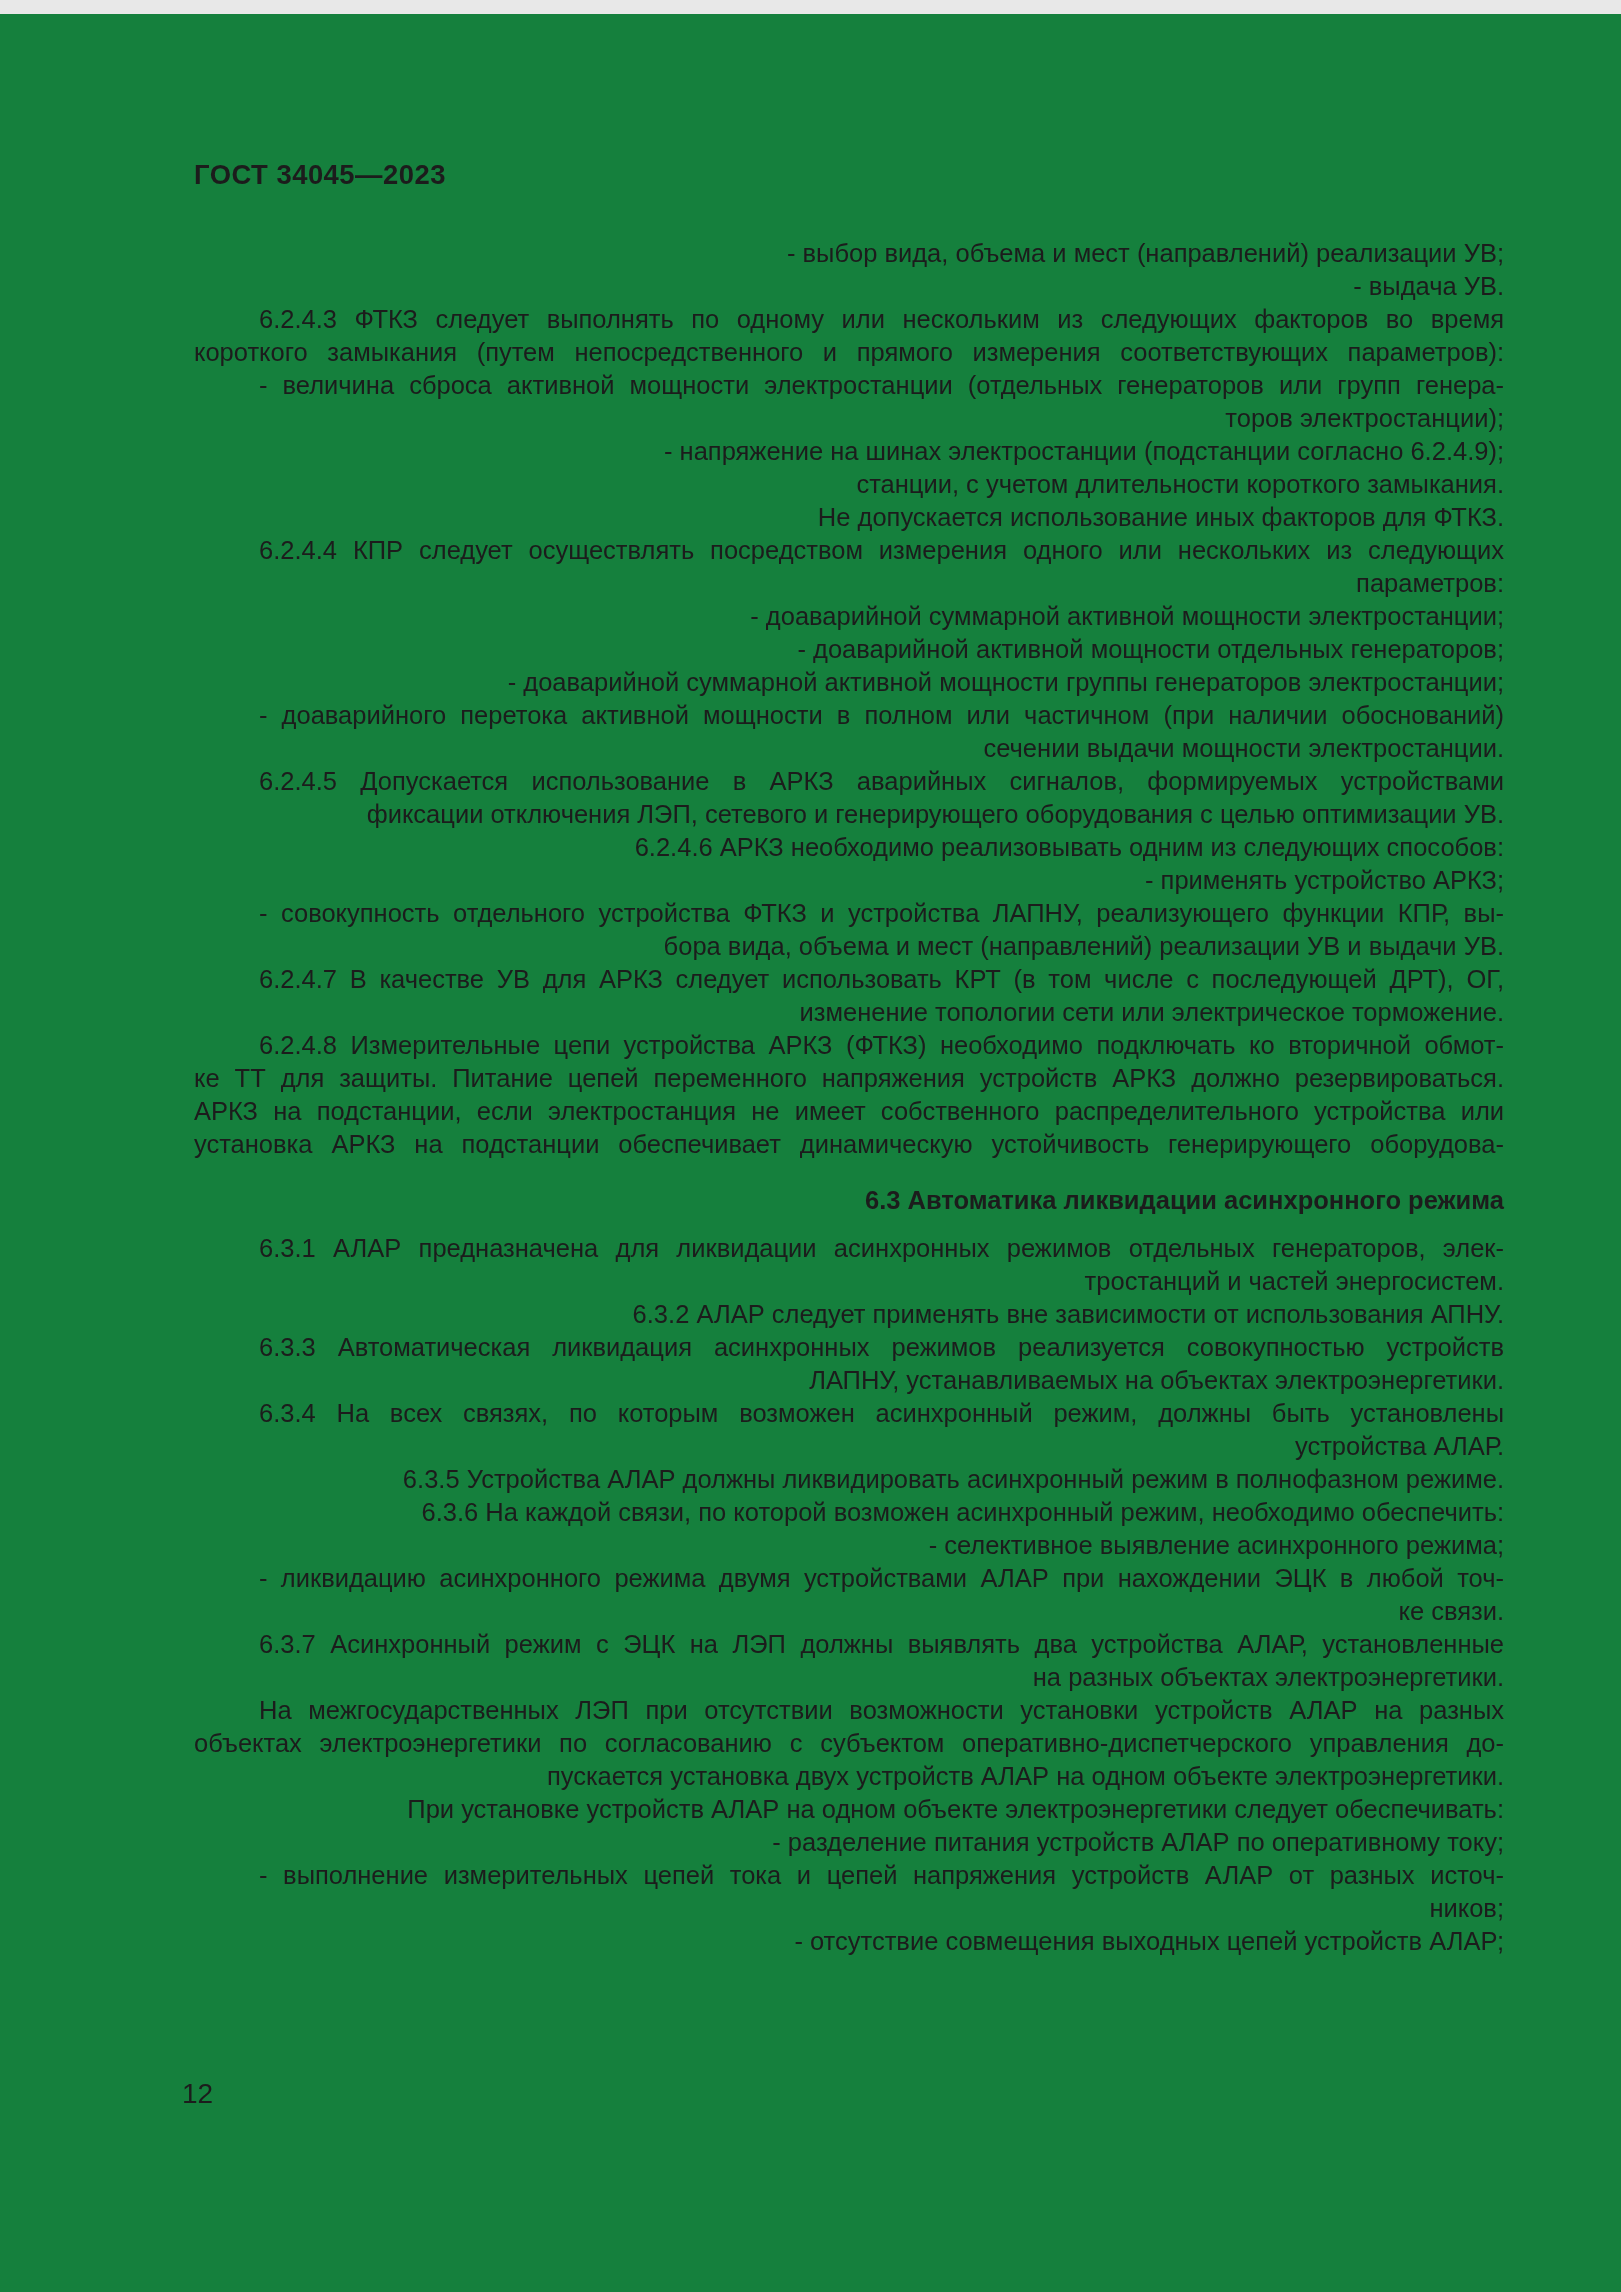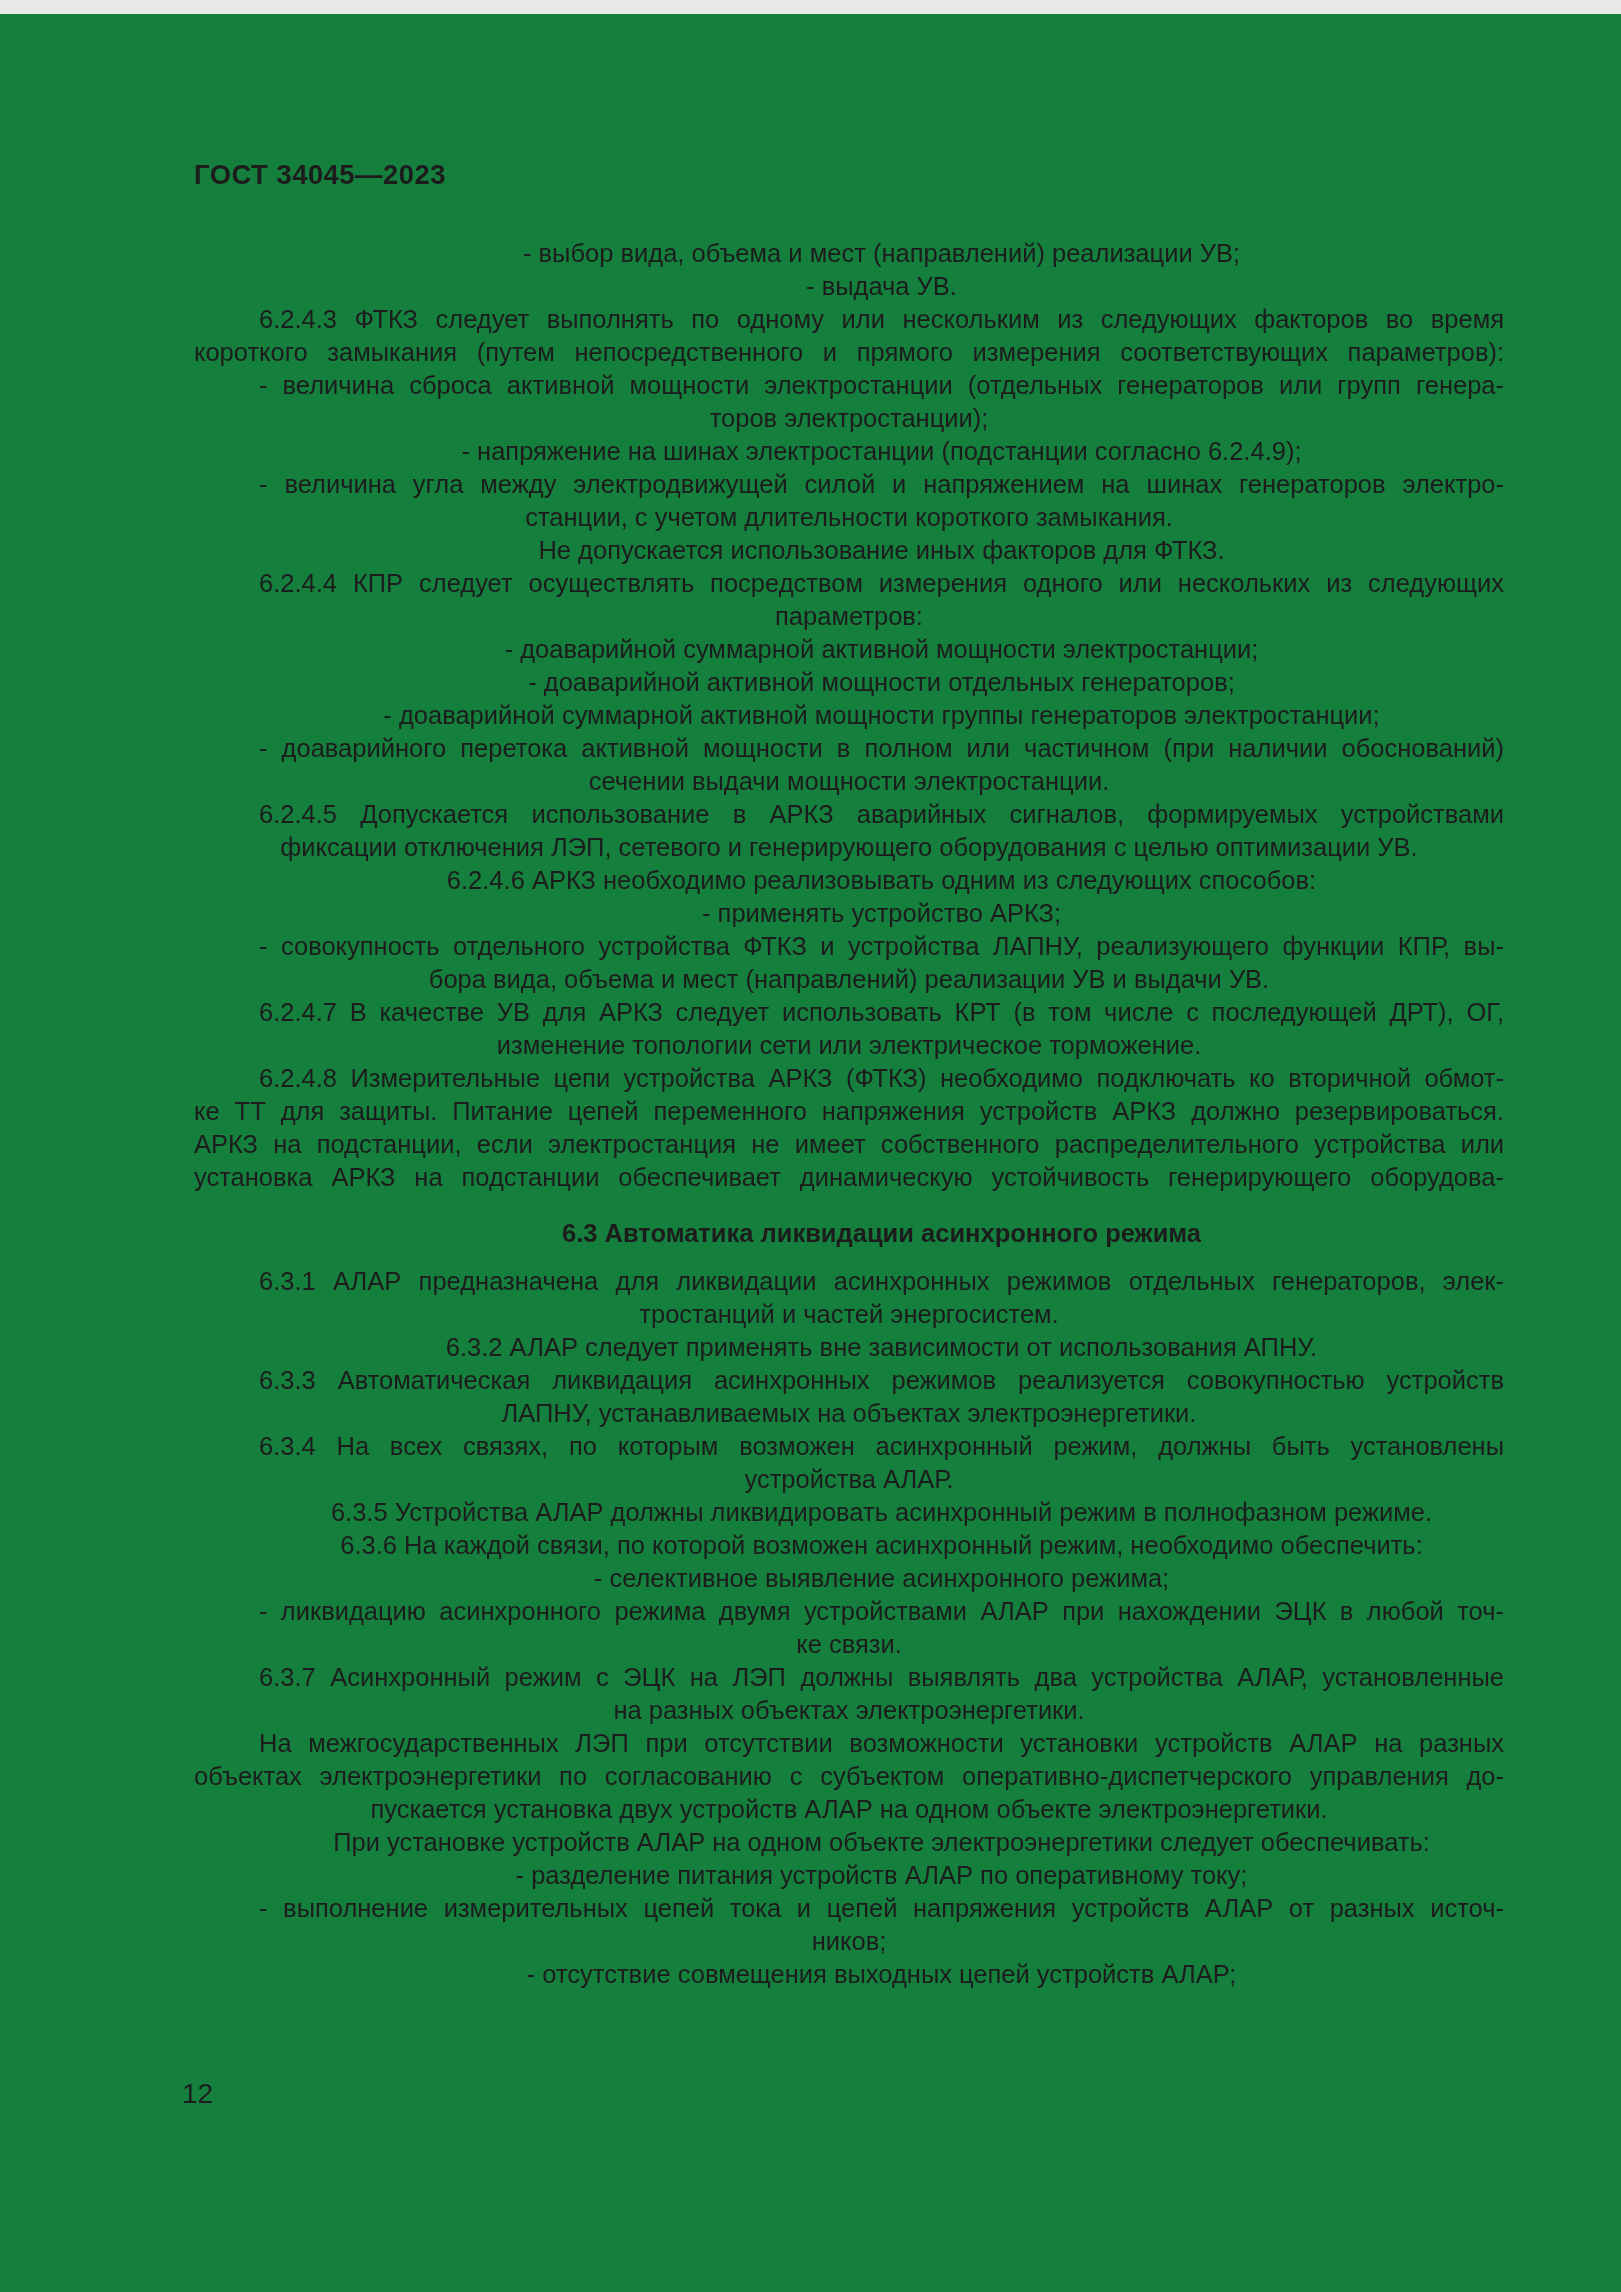--- a/index.html
+++ b/index.html
@@ -29,21 +29,21 @@
   .body-text {
     position: absolute;
     left: 194px;
     top: 223px;
     width: 1310px;
     font-size: 25.5px;
   }
   .line {
     line-height: 33px;
     min-height: 33px;
-    text-align: center;
+    text-align: right;
   }
   .line.indent {
     padding-left: 65px;
   }
   .line.justify {
     text-align: justify;
     text-align-last: justify;
   }
   .line.heading {
     font-weight: 700;
@@ -65,21 +65,20 @@
   <div class="doc-header">ГОСТ 34045—2023</div>
 
   <div class="body-text">
       <div class="line indent">- выбор вида, объема и мест (направлений) реализации УВ;</div>
       <div class="line indent">- выдача УВ.</div>
       <div class="line indent justify">6.2.4.3 ФТКЗ следует выполнять по одному или нескольким из следующих факторов во время</div>
       <div class="line justify">короткого замыкания (путем непосредственного и прямого измерения соответствующих параметров):</div>
       <div class="line indent justify">- величина сброса активной мощности электростанции (отдельных генераторов или групп генера-</div>
       <div class="line">торов электростанции);</div>
       <div class="line indent">- напряжение на шинах электростанции (подстанции согласно 6.2.4.9);</div>
-      <div class="line indent justify">- величина угла между электродвижущей силой и напряжением на шинах генераторов электро-</div>
       <div class="line">станции, с учетом длительности короткого замыкания.</div>
       <div class="line indent">Не допускается использование иных факторов для ФТКЗ.</div>
       <div class="line indent justify">6.2.4.4 КПР следует осуществлять посредством измерения одного или нескольких из следующих</div>
       <div class="line">параметров:</div>
       <div class="line indent">- доаварийной суммарной активной мощности электростанции;</div>
       <div class="line indent">- доаварийной активной мощности отдельных генераторов;</div>
       <div class="line indent">- доаварийной суммарной активной мощности группы генераторов электростанции;</div>
       <div class="line indent justify">- доаварийного перетока активной мощности в полном или частичном (при наличии обоснований)</div>
       <div class="line">сечении выдачи мощности электростанции.</div>
       <div class="line indent justify">6.2.4.5 Допускается использование в АРКЗ аварийных сигналов, формируемых устройствами</div>

